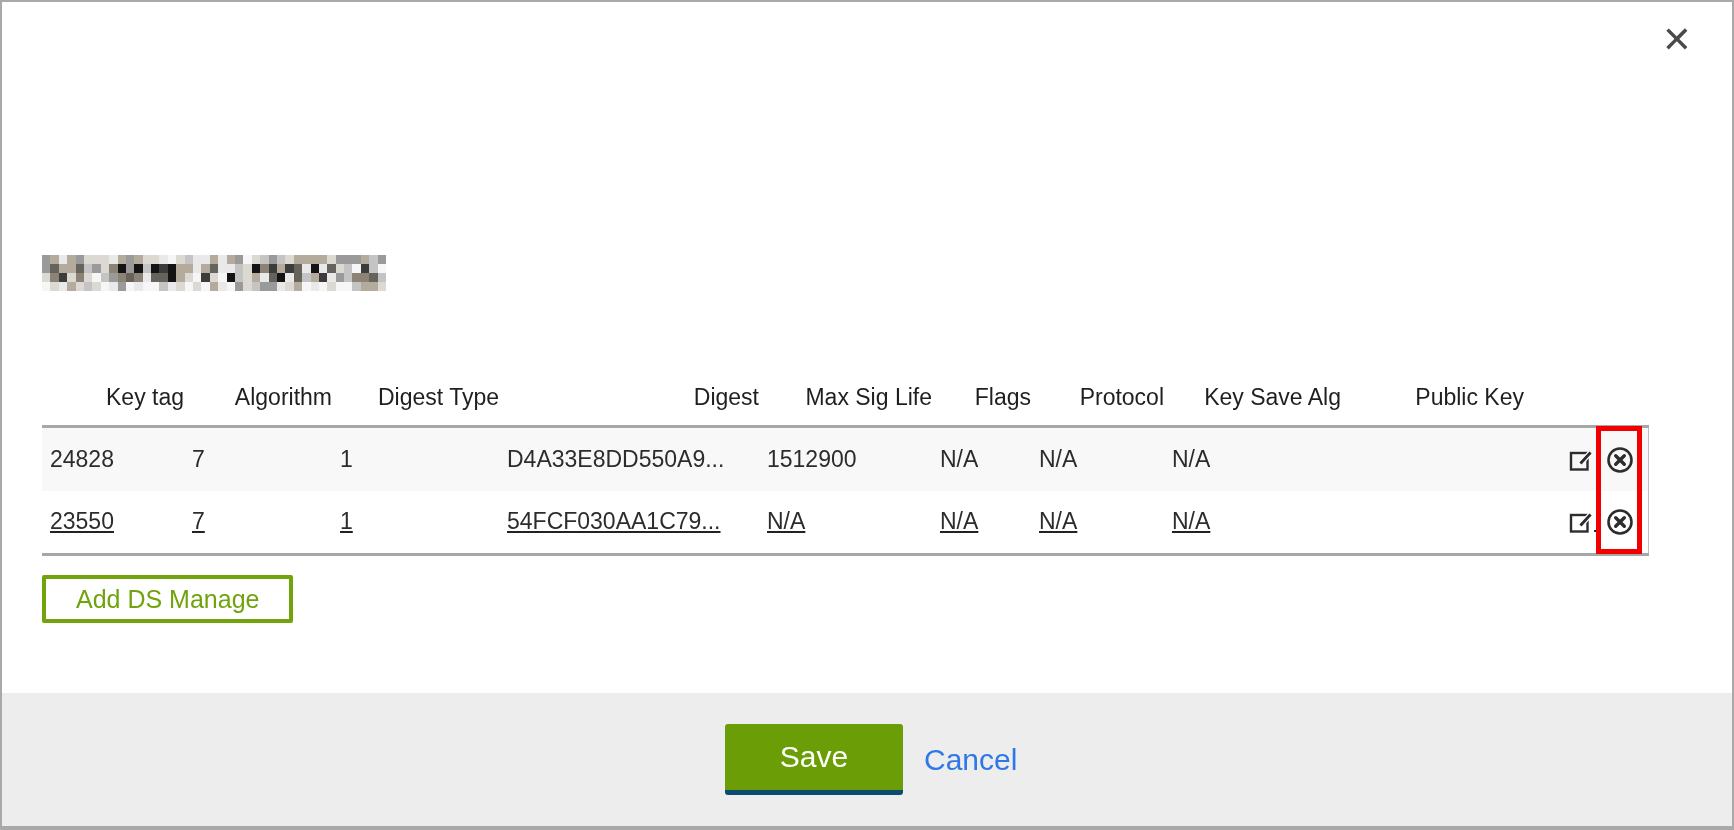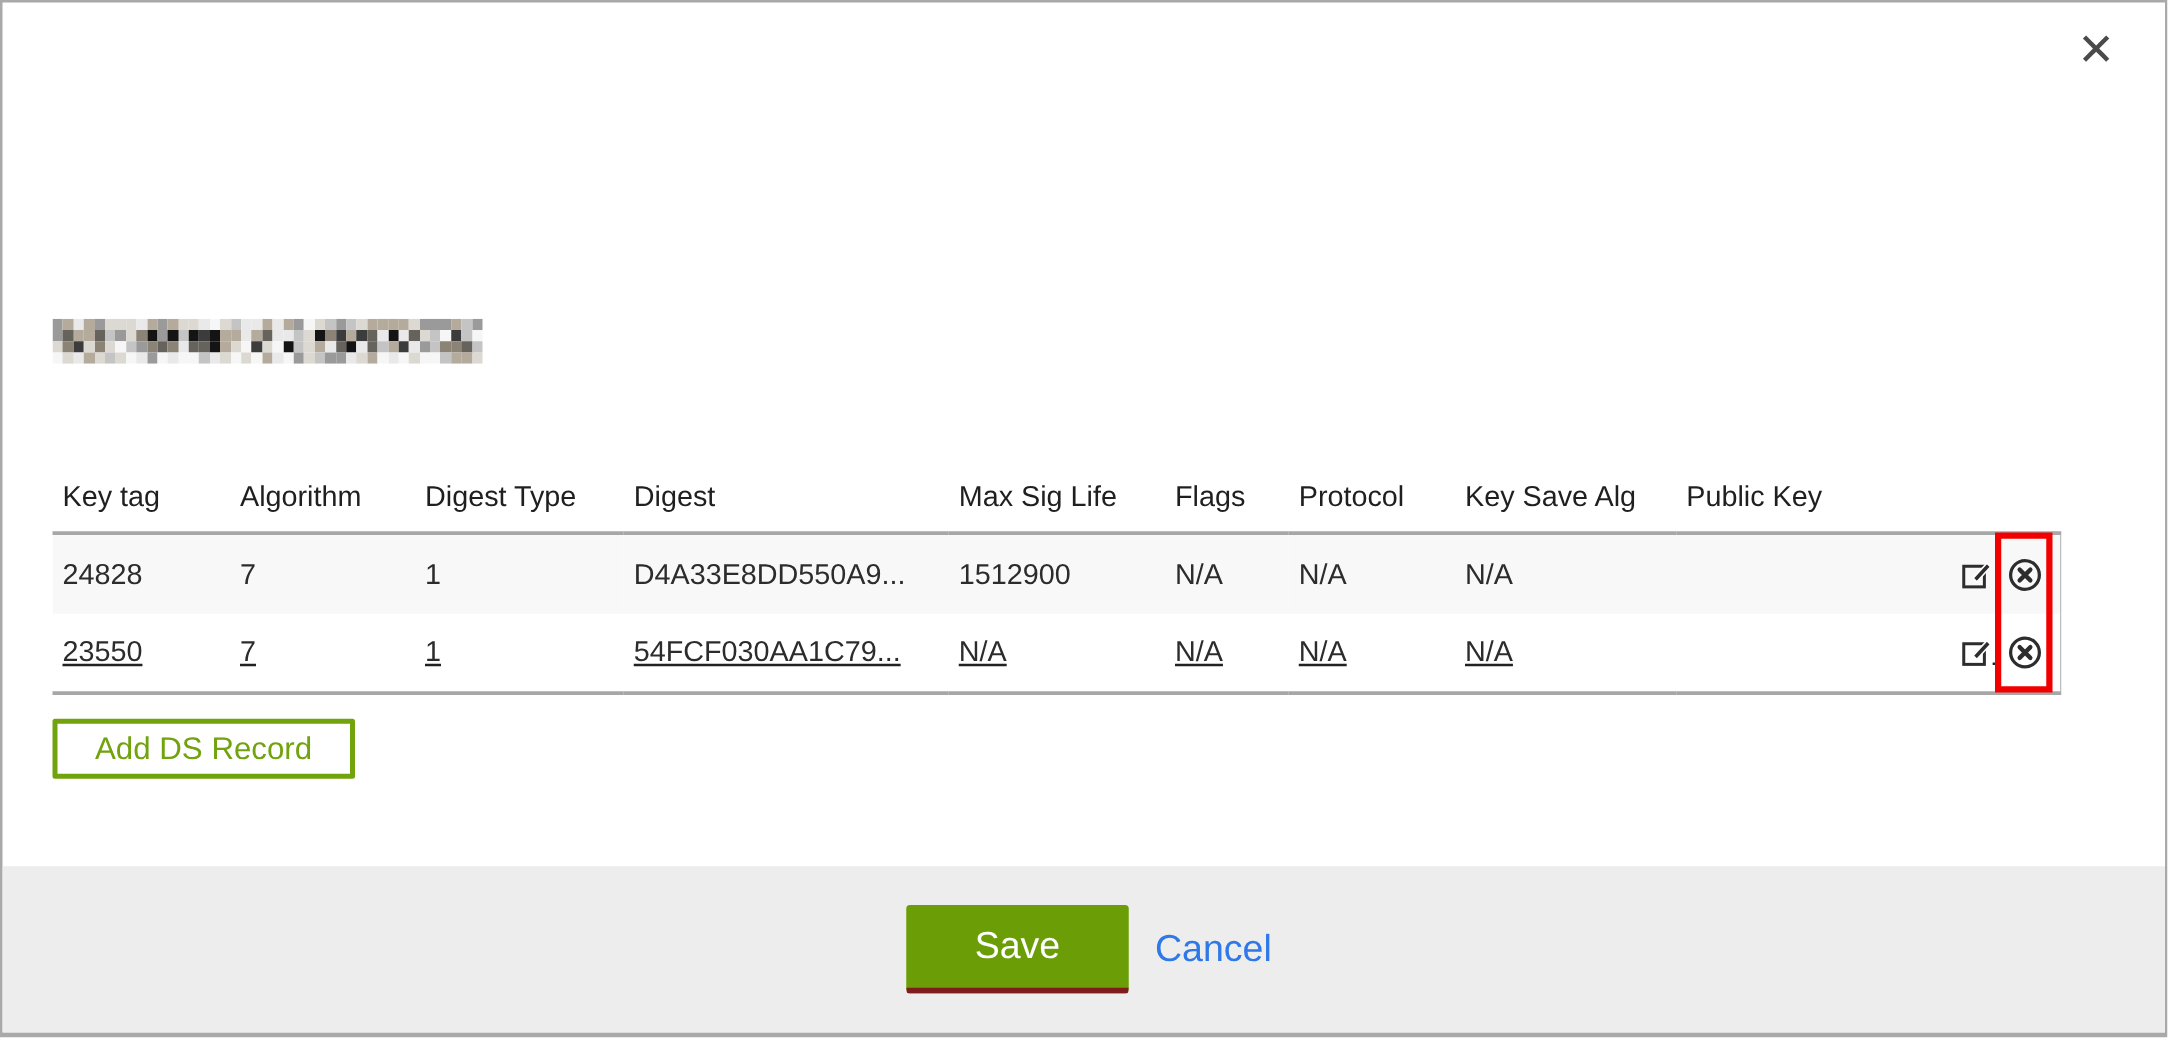--- a/index.html
+++ b/index.html
@@ -37,21 +37,21 @@
     position:absolute;left:40px;top:324px;margin:0;
     font-size:25px;color:#1d1d1d;
   }
 
   .ds-table{
     position:absolute;left:40px;top:378px;
     width:1606px;border-collapse:collapse;table-layout:fixed;
     font-size:23px;color:#222222;
   }
   .ds-table th{
-    text-align:left;font-weight:400;color:#1f1f1f;
+    text-align:right;font-weight:400;color:#1f1f1f;
     padding:4px 0 14px 8px;white-space:nowrap;overflow:hidden;
   }
   .ds-table thead tr{border-bottom:3px solid #a7a7a7;}
   .ds-table td{
     height:64px;padding:0 0 0 8px;vertical-align:middle;
     white-space:nowrap;overflow:hidden;color:#2c2c2c;
   }
   .ds-table tbody tr.row-odd{background:#f8f8f8;}
   .ds-table tbody tr.row-even{background:#ffffff;text-decoration:underline;}
   .ds-table tbody{border-bottom:3px solid #a7a7a7;border-right:1px solid #bdbdbd;}
@@ -69,21 +69,21 @@
     font-family:"Liberation Sans","DejaVu Sans",sans-serif;
   }
 
   .modal-footer{
     position:absolute;left:0;right:0;bottom:0;height:133px;
     background:#ededed;
   }
   .save-btn{
     position:absolute;left:723px;top:31px;
     width:178px;height:71px;
-    background:#6b9e06;border:none;border-bottom:5px solid #7f1d1d;border-radius:3px;
+    background:#6b9e06;border:none;border-bottom:5px solid #0c4a6e;border-radius:3px;
     color:#ffffff;font-size:30px;cursor:pointer;
     font-family:"Liberation Sans","DejaVu Sans",sans-serif;
   }
   .cancel-link{
     position:absolute;left:922px;top:50px;
     font-size:30px;color:#2e78e8;text-decoration:none;cursor:pointer;
   }
 
   .red-annotation{
     position:absolute;left:1594px;top:424px;
@@ -350,21 +350,21 @@
                 <circle cx="14" cy="14" r="11.5" fill="none" stroke="#2d2d2d" stroke-width="2.6"></circle>
                 <path d="M9.7 9.7 L18.3 18.3 M18.3 9.7 L9.7 18.3" stroke="#2d2d2d" stroke-width="3.4" stroke-linecap="round"></path>
               </svg>
             </span>
           </button>
         </td>
       </tr>
     </tbody>
   </table>
 
-  <button class="add-btn">Add DS Record</button>
+  <button class="add-btn">Add DS Manage</button>
 
   <div class="modal-footer">
     <button class="save-btn">Save</button>
     <a class="cancel-link">Cancel</a>
   </div>
 
   <div class="red-annotation"></div>
 
 </div>
 

